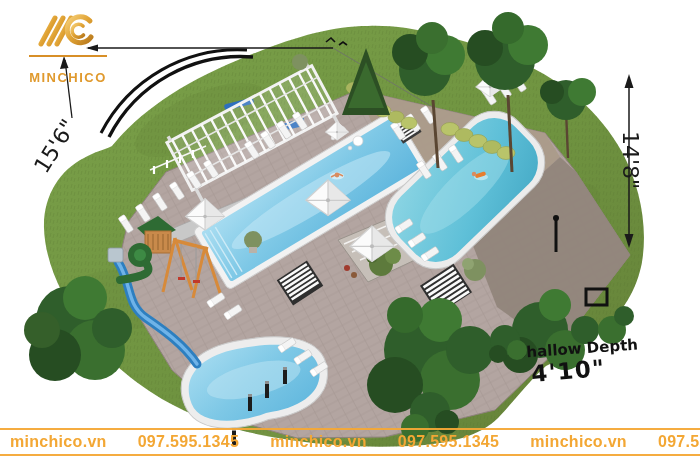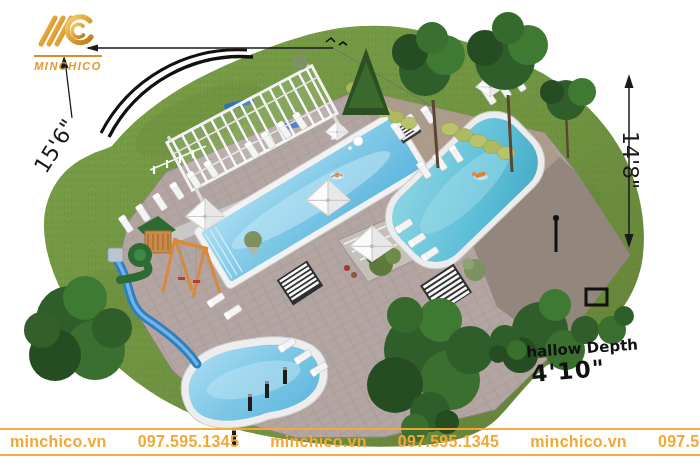--- a/index.html
+++ b/index.html
@@ -1,23 +1,23 @@
 <!DOCTYPE html>
 <html><head>
 <meta charset="utf-8">
 <style>
   html,body{margin:0;padding:0;background:#ffffff;}
   .stage{position:relative;width:700px;height:467px;background:#ffffff;overflow:hidden;
          font-family:"Liberation Sans",sans-serif;}
   .scene-svg{position:absolute;left:0;top:0;}
   
   .logo{position:absolute;left:20px;top:6px;width:96px;text-align:center;}
-  .logo-text{display:inline-block;color:#E09A2E;font-weight:bold;font-size:11px;letter-spacing:1.5px;
-             border-top:2px solid #D88F27;padding-top:3px;margin-top:1px;
-             font-family:"Liberation Sans",sans-serif;font-style:italic;}
+  .logo-text{display:inline-block;color:#E09A2E;font-weight:bold;font-size:13px;letter-spacing:1.5px;
+             border-top:2px solid #D88F27;padding-top:13px;margin-top:1px;
+             font-family:"Liberation Sans",sans-serif;}
   
   .wm{position:absolute;left:0;top:428px;width:700px;height:24px;
       border-top:2px solid rgba(244,168,54,.95);
       border-bottom:2px solid rgba(244,168,54,.95);
       display:flex;align-items:center;gap:31px;padding-left:10px;
       color:#F3A734;font-size:16px;font-weight:bold;letter-spacing:.3px;
       white-space:nowrap;overflow:hidden;background:transparent;}
   .dim-text{font-family:"DejaVu Sans",sans-serif;fill:#1a1a1a;}
   .depth-text{font-family:"DejaVu Sans",sans-serif;fill:#111;}
 </style>

